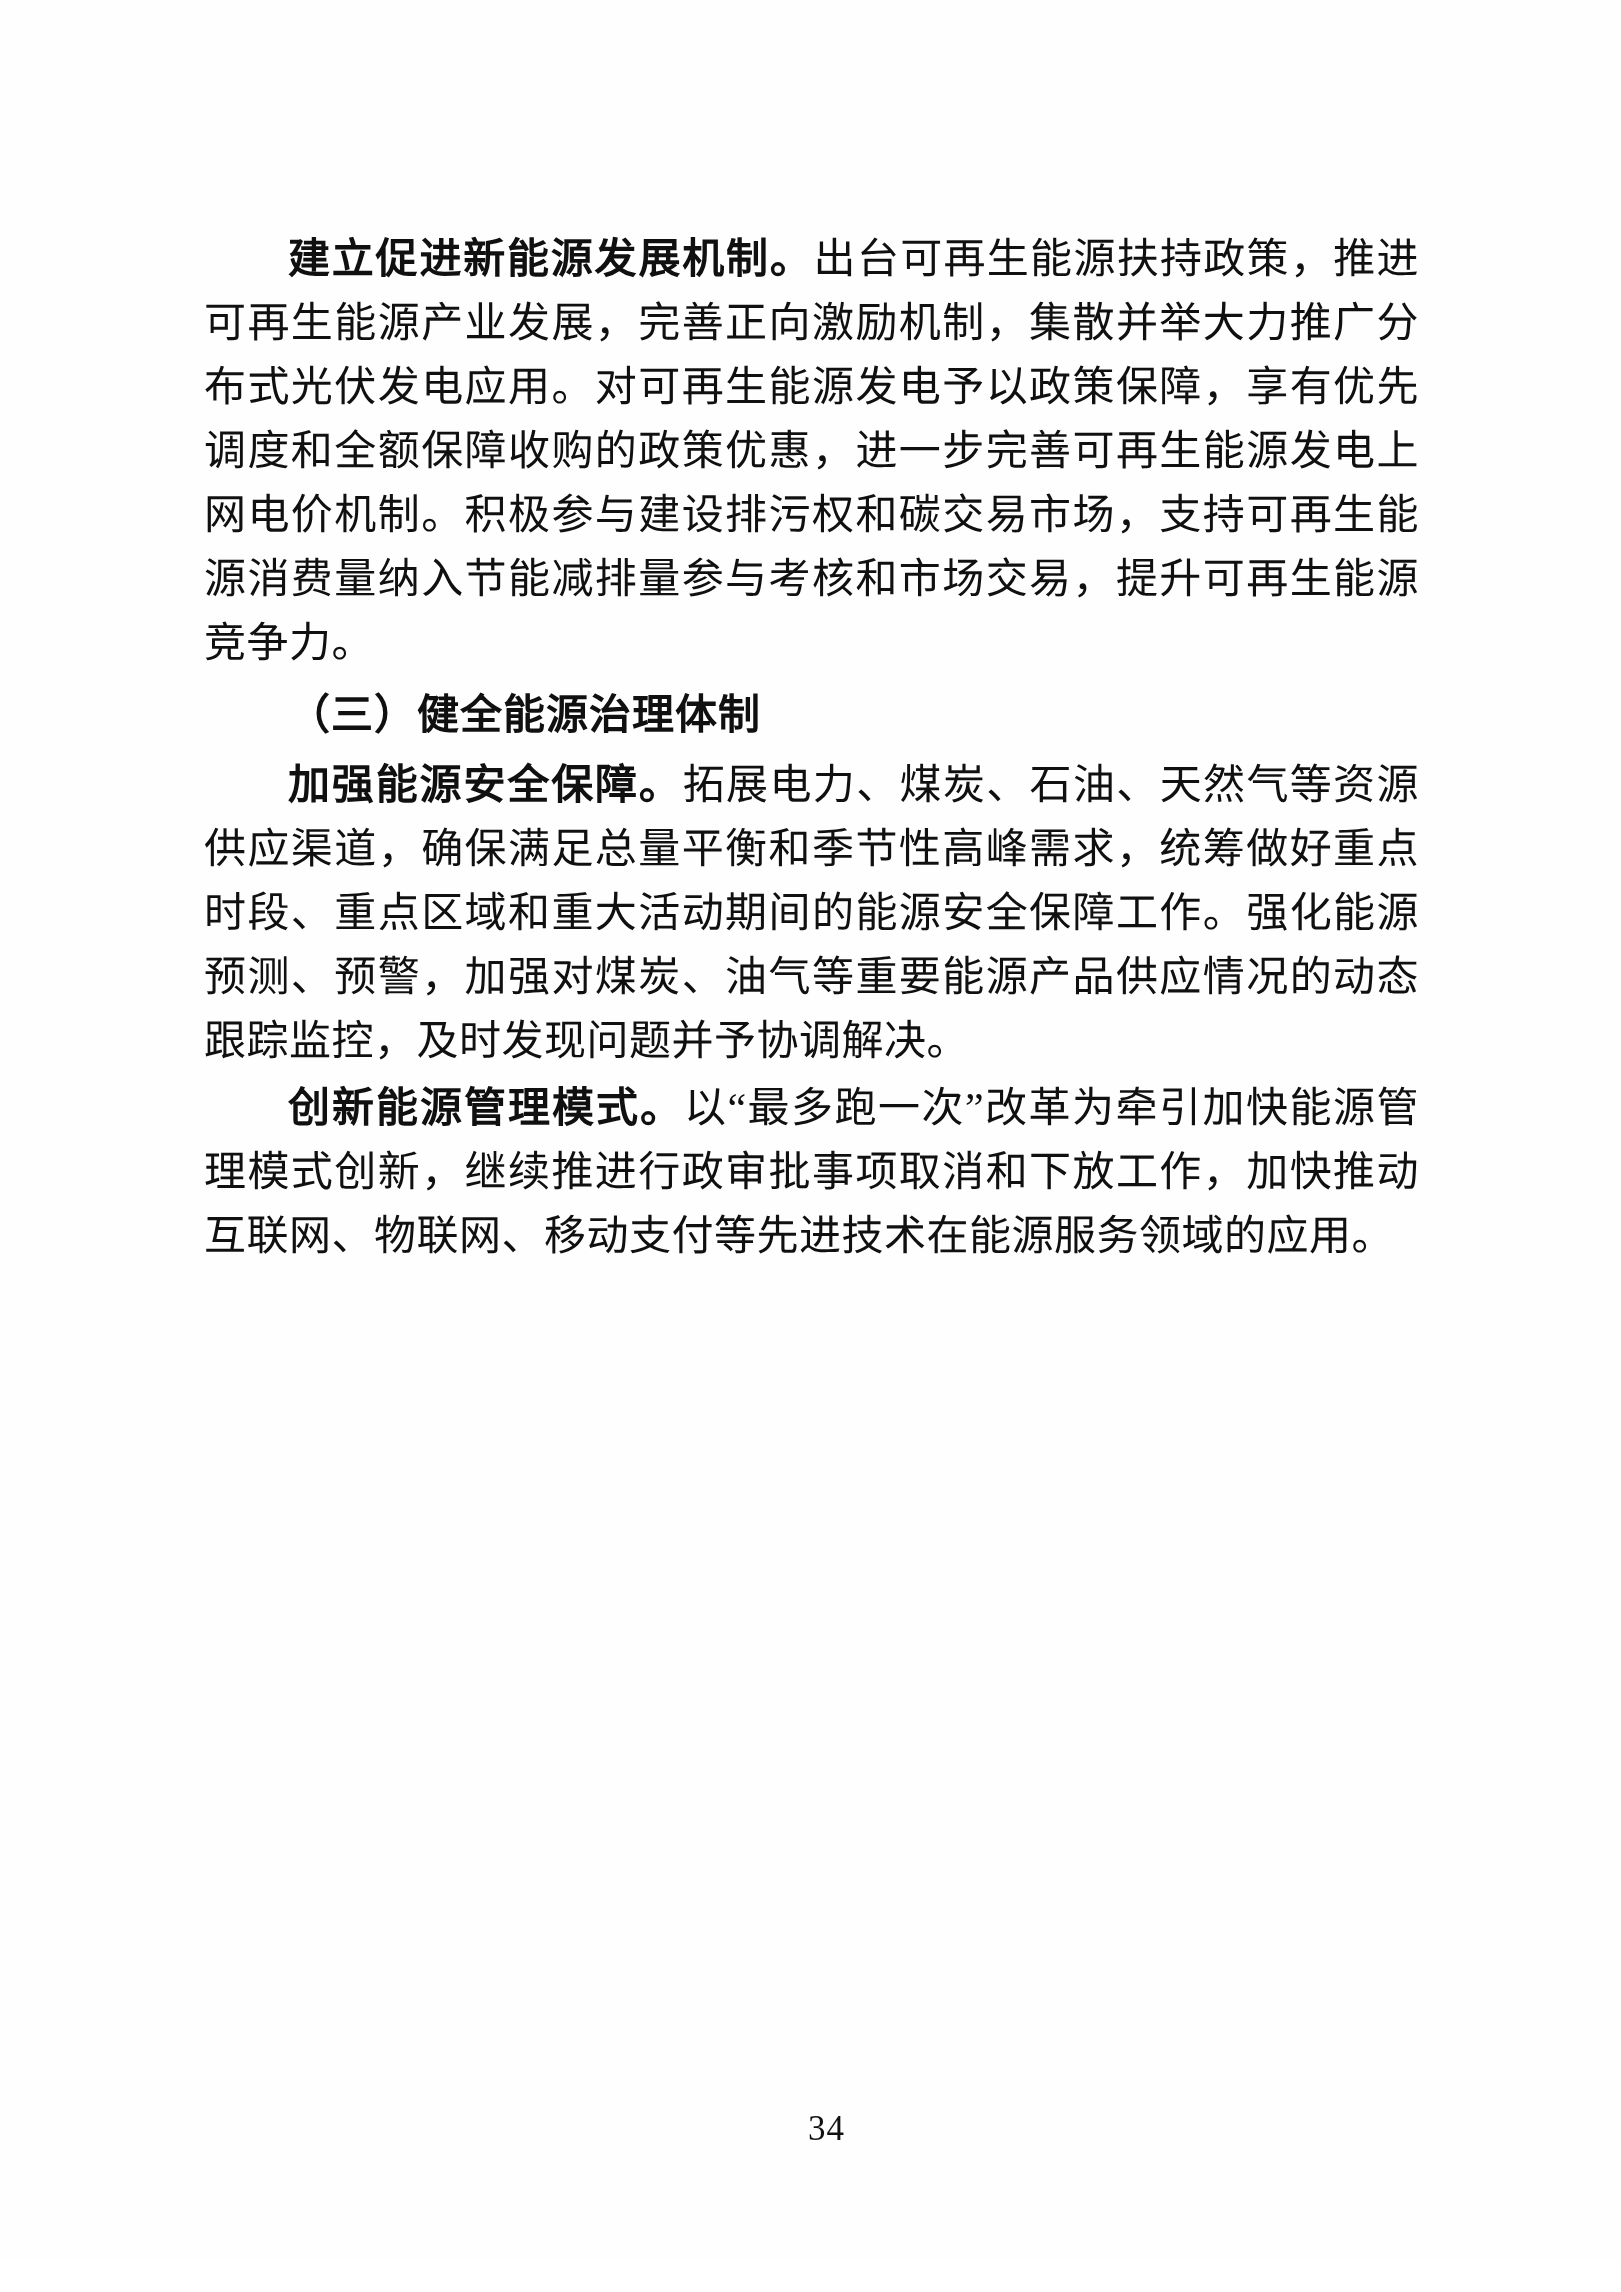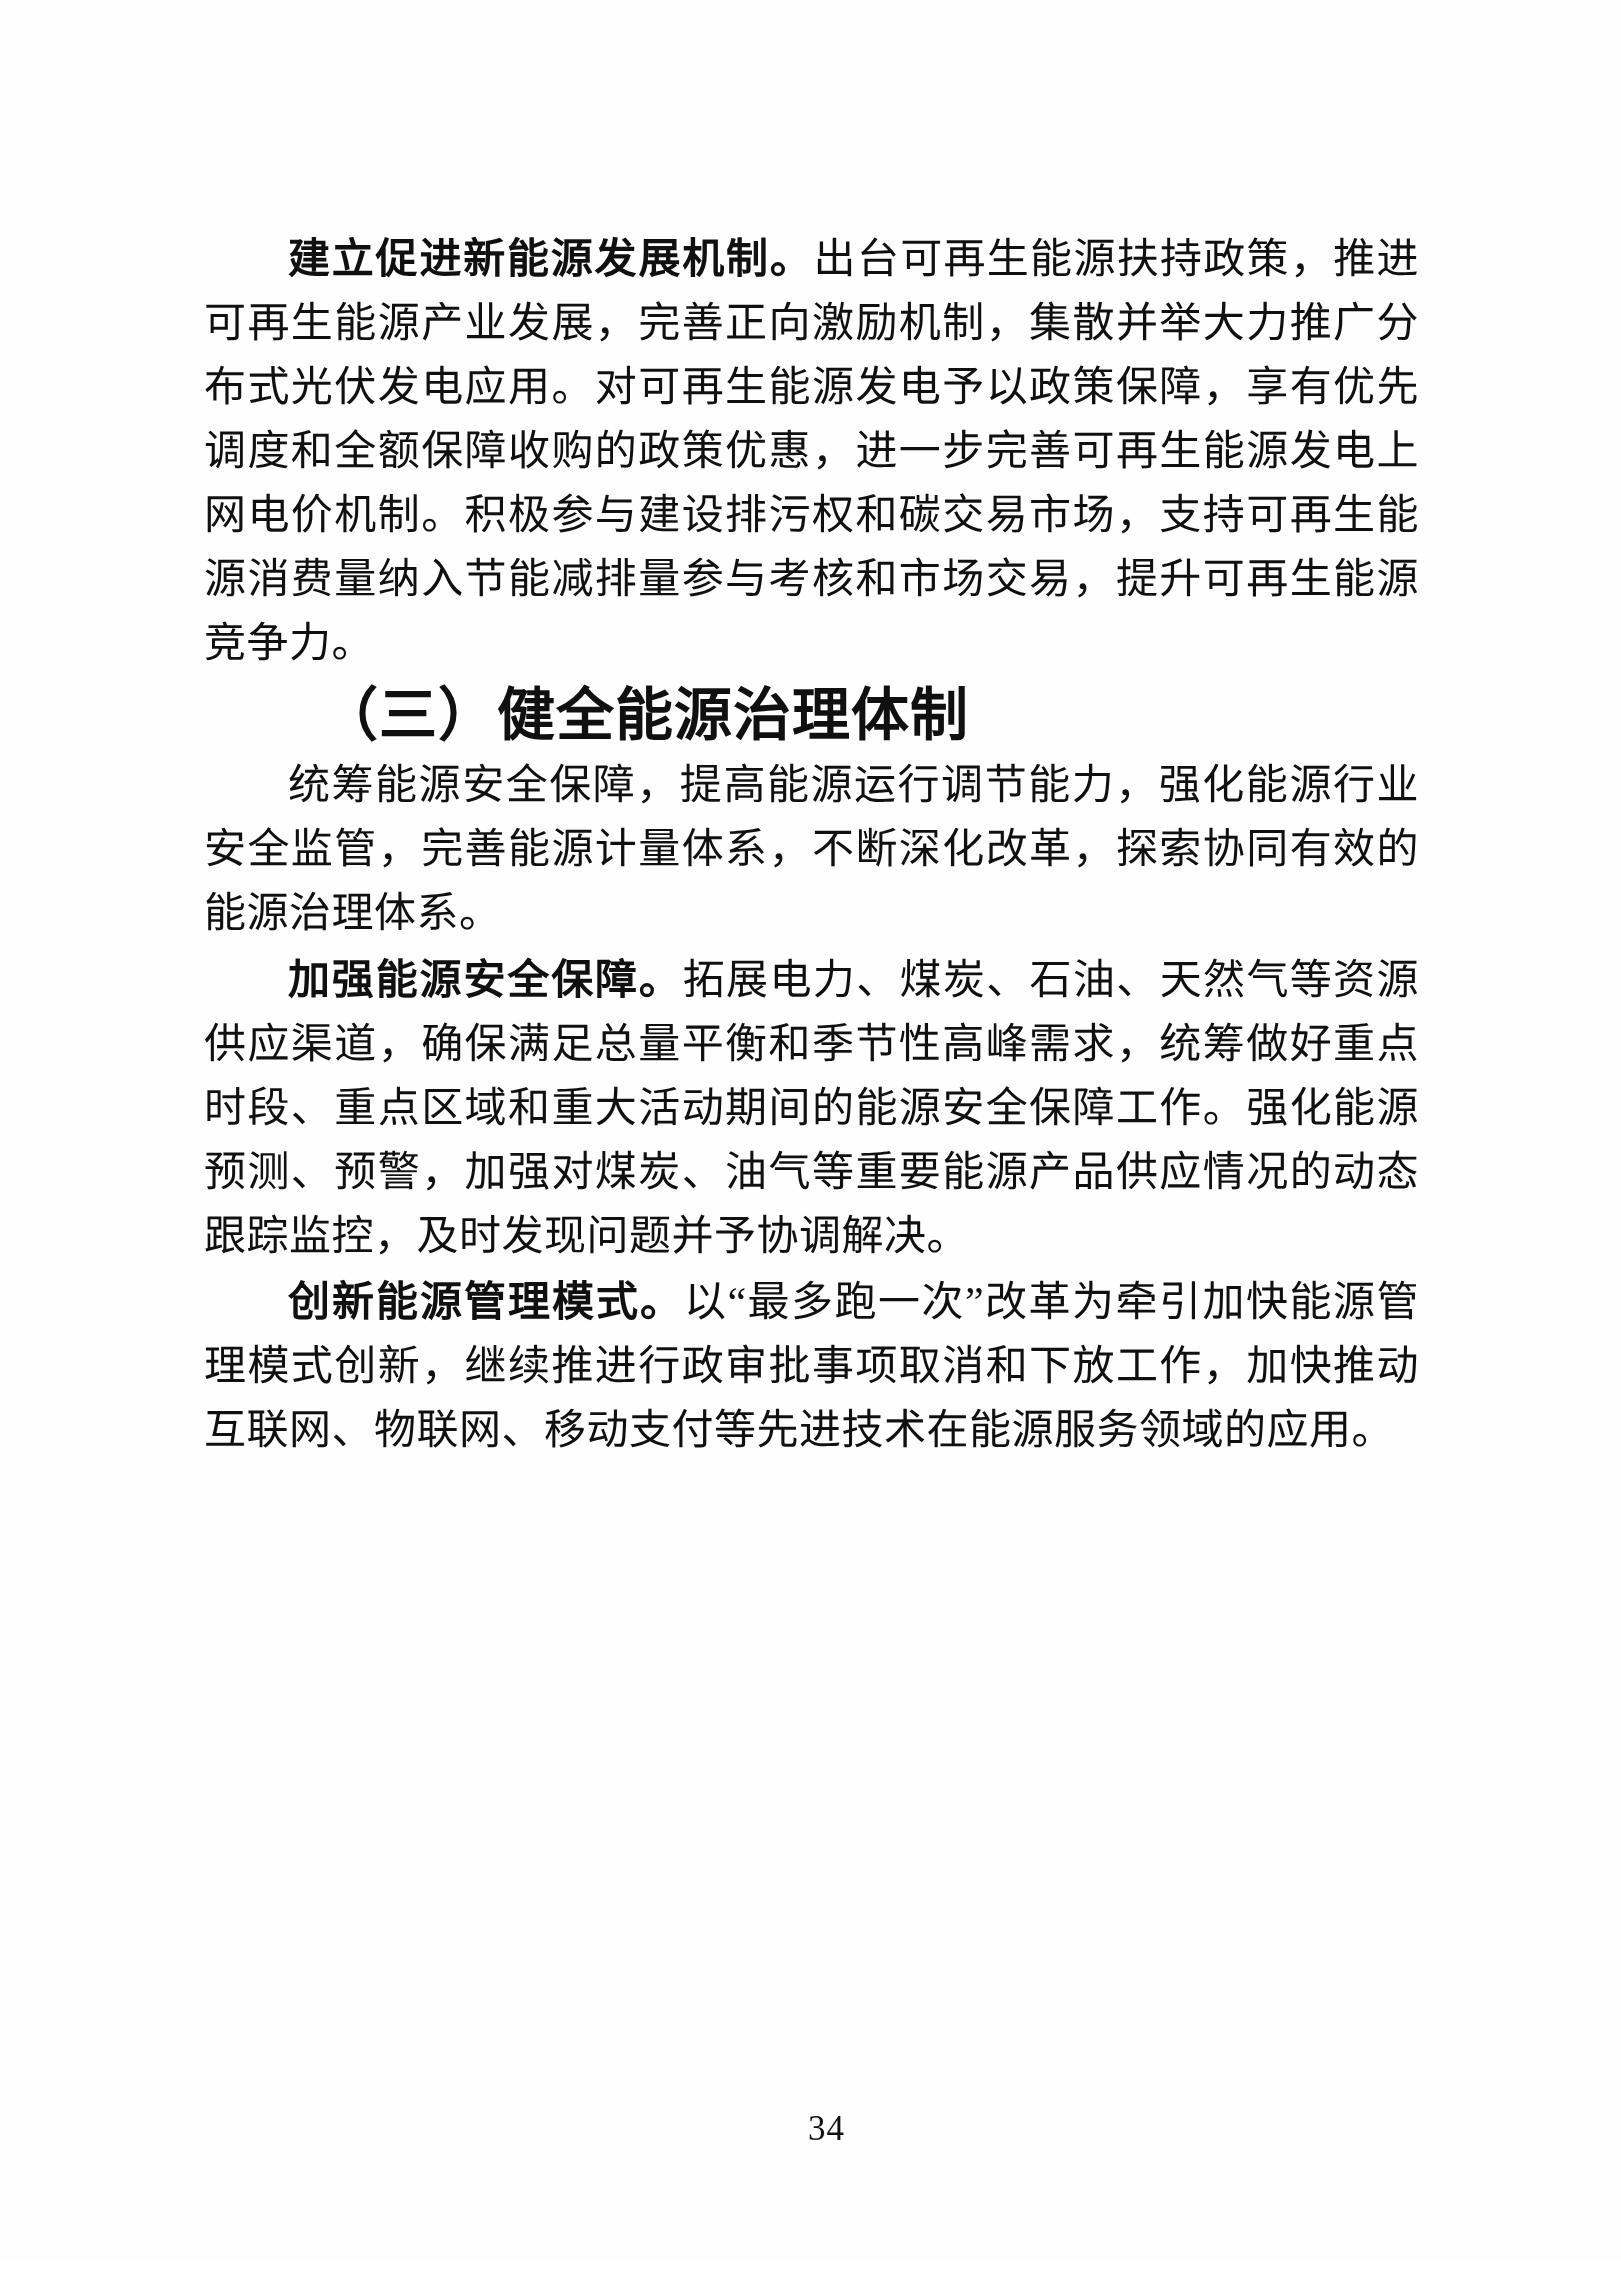--- a/index.html
+++ b/index.html
@@ -46,21 +46,21 @@
 
   
   .lead {
     font-weight: bold;
     font-family: "DejaVu Sans", "Liberation Sans", sans-serif;
     letter-spacing: 1px;
   }
 
   
   .section-heading {
-    font-size: 58px;
+    font-size: 42px;
     line-height: 64px;
     font-weight: bold;
     font-family: "DejaVu Sans", "Liberation Sans", sans-serif;
     text-indent: 2em;
     letter-spacing: 1px;
     margin: 7.8px 0 5.9px 0;
   }
 
   .page-number {
     position: absolute;
@@ -78,21 +78,20 @@
 <body>
 
 <div class="page">
 
   <div class="content">
 
     <p class="para"><span class="lead">建立促进新能源发展机制。</span><span>出台可再生能源扶持政策，推进可再生能源产业发展，完善正向激励机制，集散并举大力推广分布式光伏发电应用。对可再生能源发电予以政策保障，享有优先调度和全额保障收购的政策优惠，进一步完善可再生能源发电上网电价机制。积极参与建设排污权和碳交易市场，支持可再生能源消费量纳入节能减排量参与考核和市场交易，提升可再生能源竞争力。</span></p>
 
     <div class="section-heading">（三）健全能源治理体制</div>
 
-    <p class="para"><span>统筹能源安全保障，提高能源运行调节能力，强化能源行业安全监管，完善能源计量体系，不断深化改革，探索协同有效的能源治理体系。</span></p>
 
     <p class="para"><span class="lead">加强能源安全保障。</span><span>拓展电力、煤炭、石油、天然气等资源供应渠道，确保满足总量平衡和季节性高峰需求，统筹做好重点时段、重点区域和重大活动期间的能源安全保障工作。强化能源预测、预警，加强对煤炭、油气等重要能源产品供应情况的动态跟踪监控，及时发现问题并予协调解决。</span></p>
 
     <p class="para"><span class="lead">创新能源管理模式。</span><span>以“最多跑一次”改革为牵引加快能源管理模式创新，继续推进行政审批事项取消和下放工作，加快推动互联网、物联网、移动支付等先进技术在能源服务领域的应用。</span></p>
 
 
   </div>
 
   <div class="page-number">34</div>
 

